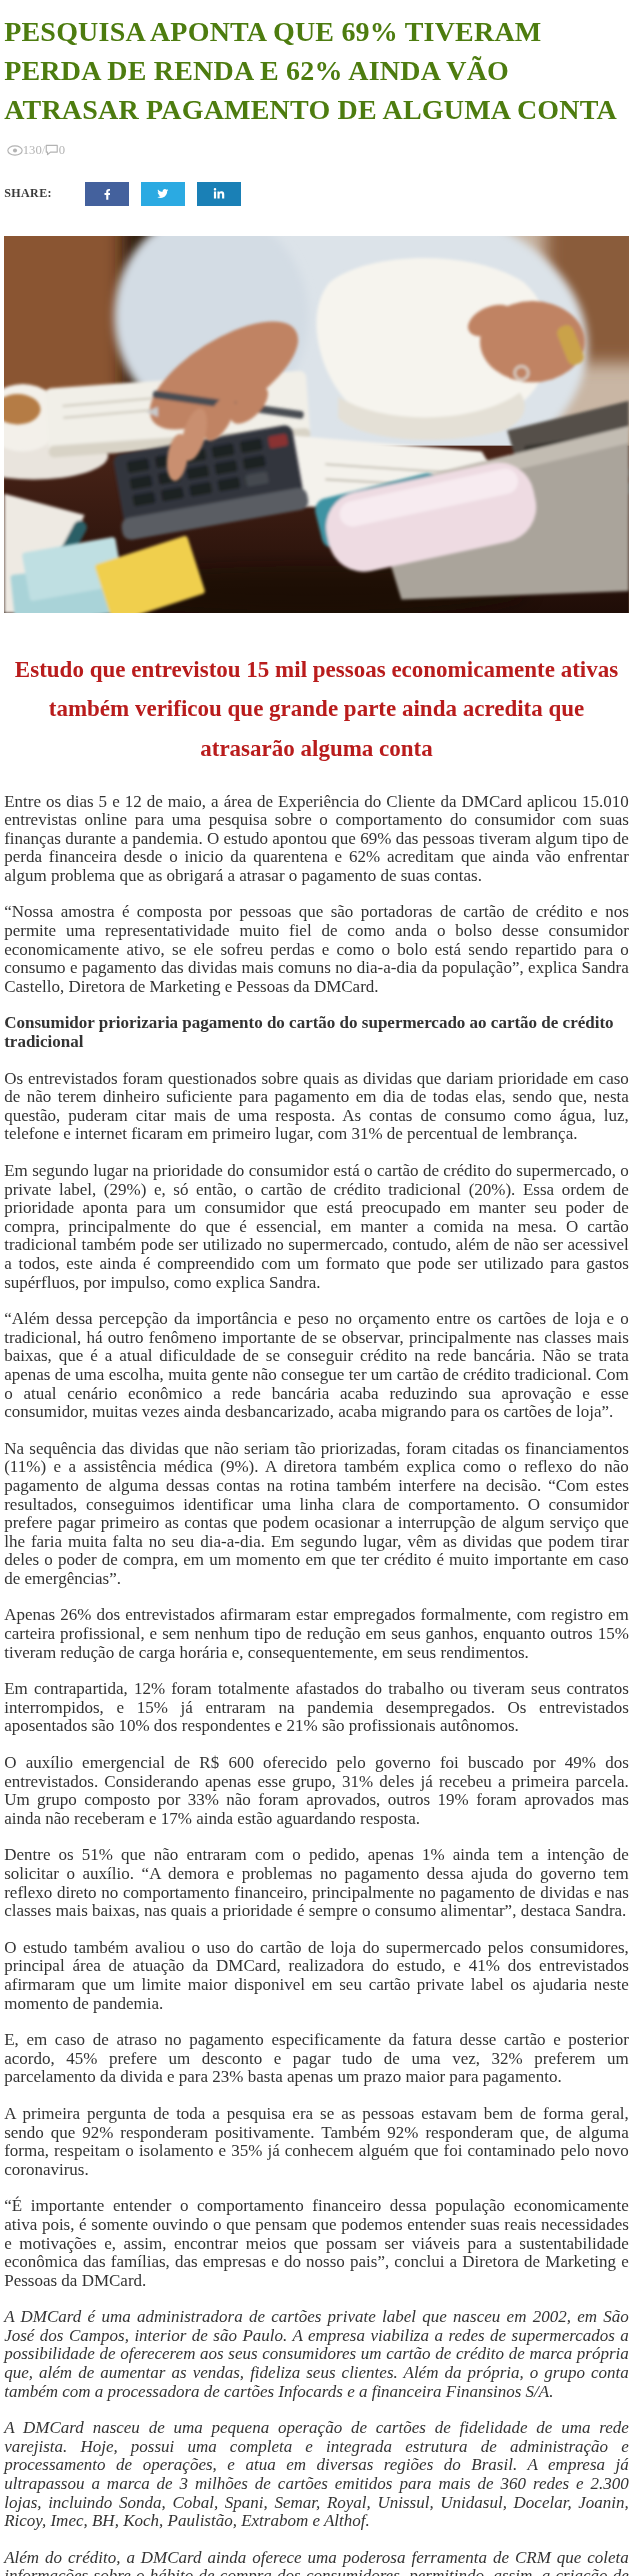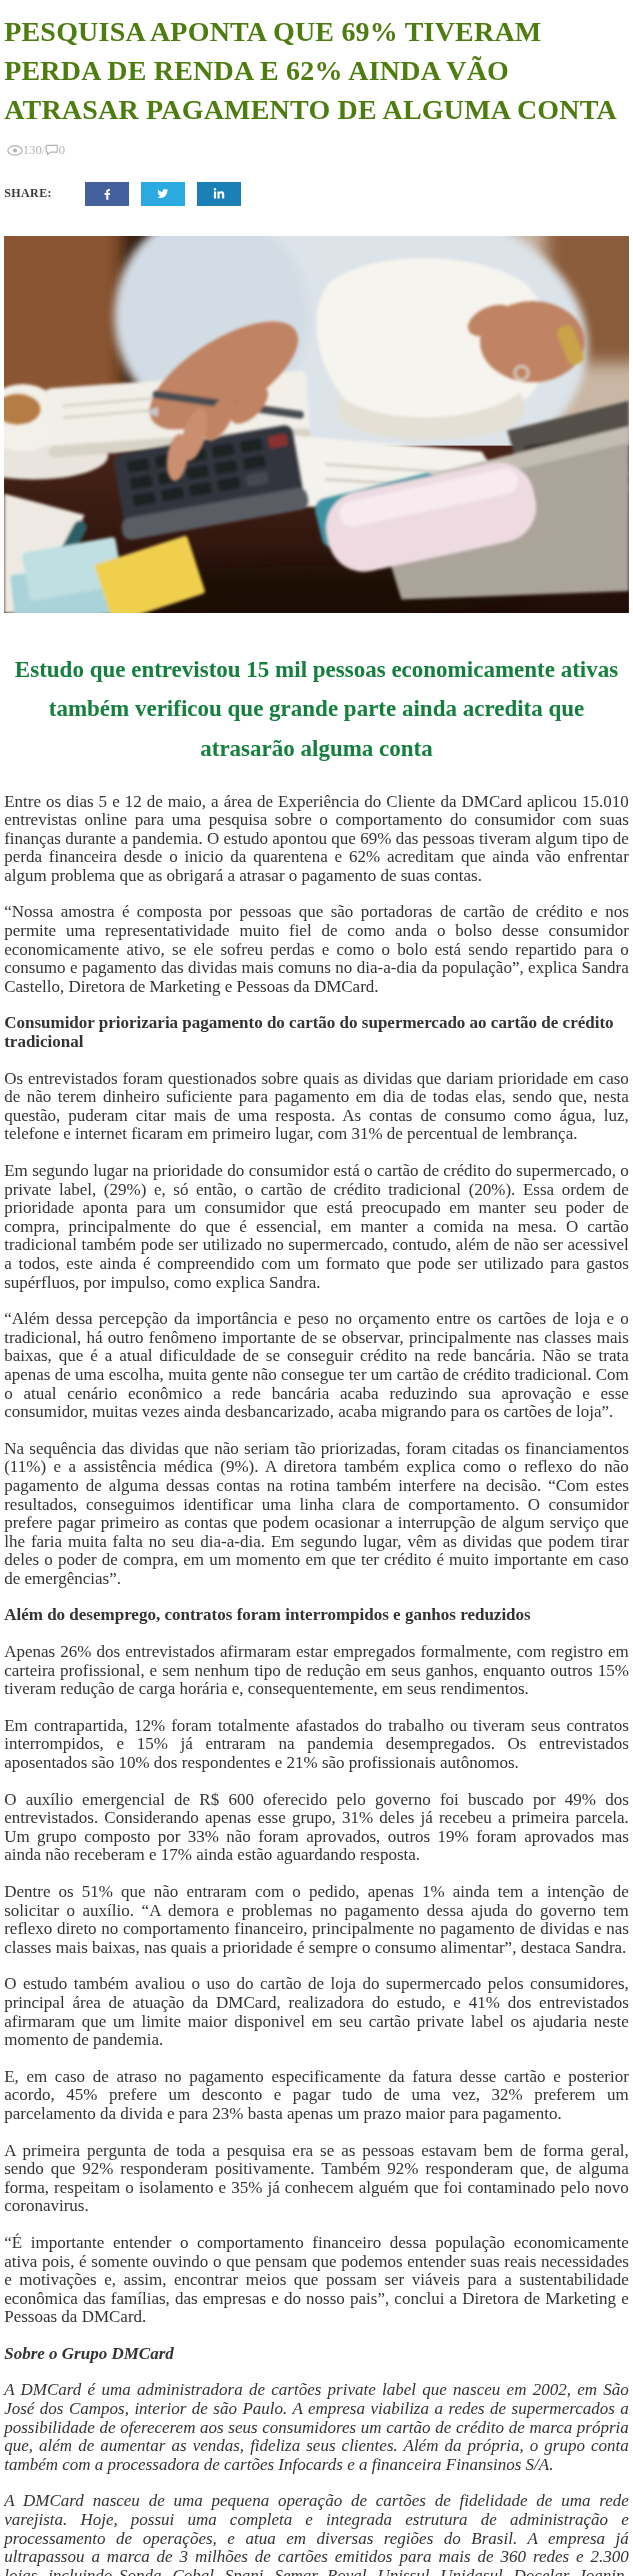--- a/index.html
+++ b/index.html
@@ -17,21 +17,21 @@
   .share-label{font-weight:bold;font-size:12px;color:#3a3a3a;letter-spacing:0.4px;}
   .share-btn{width:44px;height:24px;border:none;display:flex;align-items:center;justify-content:center;cursor:pointer;padding:0;}
   .share-btn svg{display:block;}
   .btn-facebook{background:#44619d;margin-left:33px;}
   .btn-twitter{background:#2baae2;margin-left:12px;}
   .btn-linkedin{background:#1a80b6;margin-left:12px;}
 
   .photo{width:625px;height:377px;margin:0 0 37px 0;overflow:hidden;background:#8a5a33;}
   .photo svg{display:block;}
 
-  .subtitle{text-align:center;font-size:23px;font-weight:bold;line-height:1.72;color:#15803d;margin:0 3.4px 24px 3.4px;}
+  .subtitle{text-align:center;font-size:23px;font-weight:bold;line-height:1.72;color:#b91c1c;margin:0 3.4px 24px 3.4px;}
 
   .article p, .article h3{font-size:17px;line-height:18.6px;text-align:justify;margin:0 0 18px 0;color:#333;}
   .article h3{font-weight:bold;text-align:left;}
   .it{font-style:italic;}
 </style>
 </head>
 <body>
 
 <div class="page">
 
@@ -207,30 +207,28 @@
   <h2 class="subtitle">Estudo que entrevistou 15 mil pessoas economicamente ativas também verificou que grande parte ainda acredita que atrasarão alguma conta</h2>
 
   <div class="article">
     <p>Entre os dias 5 e 12 de maio, a área de Experiência do Cliente da DMCard aplicou 15.010 entrevistas online para uma pesquisa sobre o comportamento do consumidor com suas finanças durante a pandemia. O estudo apontou que 69% das pessoas tiveram algum tipo de perda financeira desde o inicio da quarentena e 62% acreditam que ainda vão enfrentar algum problema que as obrigará a atrasar o pagamento de suas contas.</p>
     <p>“Nossa amostra é composta por pessoas que são portadoras de cartão de crédito e nos permite uma representatividade muito fiel de como anda o bolso desse consumidor economicamente ativo, se ele sofreu perdas e como o bolo está sendo repartido para o consumo e pagamento das dividas mais comuns no dia-a-dia da população”, explica Sandra Castello, Diretora de Marketing e Pessoas da DMCard.</p>
     <h3>Consumidor priorizaria pagamento do cartão do supermercado ao cartão de crédito tradicional</h3>
     <p>Os entrevistados foram questionados sobre quais as dividas que dariam prioridade em caso de não terem dinheiro suficiente para pagamento em dia de todas elas, sendo que, nesta questão, puderam citar mais de uma resposta. As contas de consumo como água, luz, telefone e internet ficaram em primeiro lugar, com 31% de percentual de lembrança.</p>
     <p>Em segundo lugar na prioridade do consumidor está o cartão de crédito do supermercado, o private label, (29%) e, só então, o cartão de crédito tradicional (20%). Essa ordem de prioridade aponta para um consumidor que está preocupado em manter seu poder de compra, principalmente do que é essencial, em manter a comida na mesa. O cartão tradicional também pode ser utilizado no supermercado, contudo, além de não ser acessivel a todos, este ainda é compreendido com um formato que pode ser utilizado para gastos supérfluos, por impulso, como explica Sandra.</p>
     <p>“Além dessa percepção da importância e peso no orçamento entre os cartões de loja e o tradicional, há outro fenômeno importante de se observar, principalmente nas classes mais baixas, que é a atual dificuldade de se conseguir crédito na rede bancária. Não se trata apenas de uma escolha, muita gente não consegue ter um cartão de crédito tradicional. Com o atual cenário econômico a rede bancária acaba reduzindo sua aprovação e esse consumidor, muitas vezes ainda desbancarizado, acaba migrando para os cartões de loja”.</p>
     <p>Na sequência das dividas que não seriam tão priorizadas, foram citadas os financiamentos (11%) e a assistência médica (9%). A diretora também explica como o reflexo do não pagamento de alguma dessas contas na rotina também interfere na decisão. “Com estes resultados, conseguimos identificar uma linha clara de comportamento. O consumidor prefere pagar primeiro as contas que podem ocasionar a interrupção de algum serviço que lhe faria muita falta no seu dia-a-dia. Em segundo lugar, vêm as dividas que podem tirar deles o poder de compra, em um momento em que ter crédito é muito importante em caso de emergências”.</p>
-    <h3>Além do desemprego, contratos foram interrompidos e ganhos reduzidos</h3>
     <p>Apenas 26% dos entrevistados afirmaram estar empregados formalmente, com registro em carteira profissional, e sem nenhum tipo de redução em seus ganhos, enquanto outros 15% tiveram redução de carga horária e, consequentemente, em seus rendimentos.</p>
     <p>Em contrapartida, 12% foram totalmente afastados do trabalho ou tiveram seus contratos interrompidos, e 15% já entraram na pandemia desempregados. Os entrevistados aposentados são 10% dos respondentes e 21% são profissionais autônomos.</p>
     <p>O auxílio emergencial de R$ 600 oferecido pelo governo foi buscado por 49% dos entrevistados. Considerando apenas esse grupo, 31% deles já recebeu a primeira parcela. Um grupo composto por 33% não foram aprovados, outros 19% foram aprovados mas ainda não receberam e 17% ainda estão aguardando resposta.</p>
     <p>Dentre os 51% que não entraram com o pedido, apenas 1% ainda tem a intenção de solicitar o auxílio. “A demora e problemas no pagamento dessa ajuda do governo tem reflexo direto no comportamento financeiro, principalmente no pagamento de dividas e nas classes mais baixas, nas quais a prioridade é sempre o consumo alimentar”, destaca Sandra.</p>
     <p>O estudo também avaliou o uso do cartão de loja do supermercado pelos consumidores, principal área de atuação da DMCard, realizadora do estudo, e 41% dos entrevistados afirmaram que um limite maior disponivel em seu cartão private label os ajudaria neste momento de pandemia.</p>
     <p>E, em caso de atraso no pagamento especificamente da fatura desse cartão e posterior acordo, 45% prefere um desconto e pagar tudo de uma vez, 32% preferem um parcelamento da divida e para 23% basta apenas um prazo maior para pagamento.</p>
     <p>A primeira pergunta de toda a pesquisa era se as pessoas estavam bem de forma geral, sendo que 92% responderam positivamente. Também 92% responderam que, de alguma forma, respeitam o isolamento e 35% já conhecem alguém que foi contaminado pelo novo coronavirus.</p>
     <p>“É importante entender o comportamento financeiro dessa população economicamente ativa pois, é somente ouvindo o que pensam que podemos entender suas reais necessidades e motivações e, assim, encontrar meios que possam ser viáveis para a sustentabilidade econômica das famílias, das empresas e do nosso pais”, conclui a Diretora de Marketing e Pessoas da DMCard.</p>
-    <h3 class="it">Sobre o Grupo DMCard</h3>
     <p class="it">A DMCard é uma administradora de cartões private label que nasceu em 2002, em São José dos Campos, interior de são Paulo. A empresa viabiliza a redes de supermercados a possibilidade de oferecerem aos seus consumidores um cartão de crédito de marca própria que, além de aumentar as vendas, fideliza seus clientes. Além da própria, o grupo conta também com a processadora de cartões Infocards e a financeira Finansinos S/A.</p>
     <p class="it">A DMCard nasceu de uma pequena operação de cartões de fidelidade de uma rede varejista. Hoje, possui uma completa e integrada estrutura de administração e processamento de operações, e atua em diversas regiões do Brasil. A empresa já ultrapassou a marca de 3 milhões de cartões emitidos para mais de 360 redes e 2.300 lojas, incluindo Sonda, Cobal, Spani, Semar, Royal, Unissul, Unidasul, Docelar, Joanin, Ricoy, Imec, BH, Koch, Paulistão, Extrabom e Althof.</p>
     <p class="it">Além do crédito, a DMCard ainda oferece uma poderosa ferramenta de CRM que coleta informações sobre o hábito de compra dos consumidores, permitindo, assim, a criação de campanhas personalizadas e relevantes para os diferentes perfis de clientes existentes.</p>
     <p class="it">Com nota alta em qualidade de serviço, a DMCard é uma das únicas empresas de cartões que possui o selo RA1000, garantindo o compromisso da marca em oferecer o melhor atendimento para seus parceiros e clientes.</p>
 
   </div>
 
 </div>
 
 

